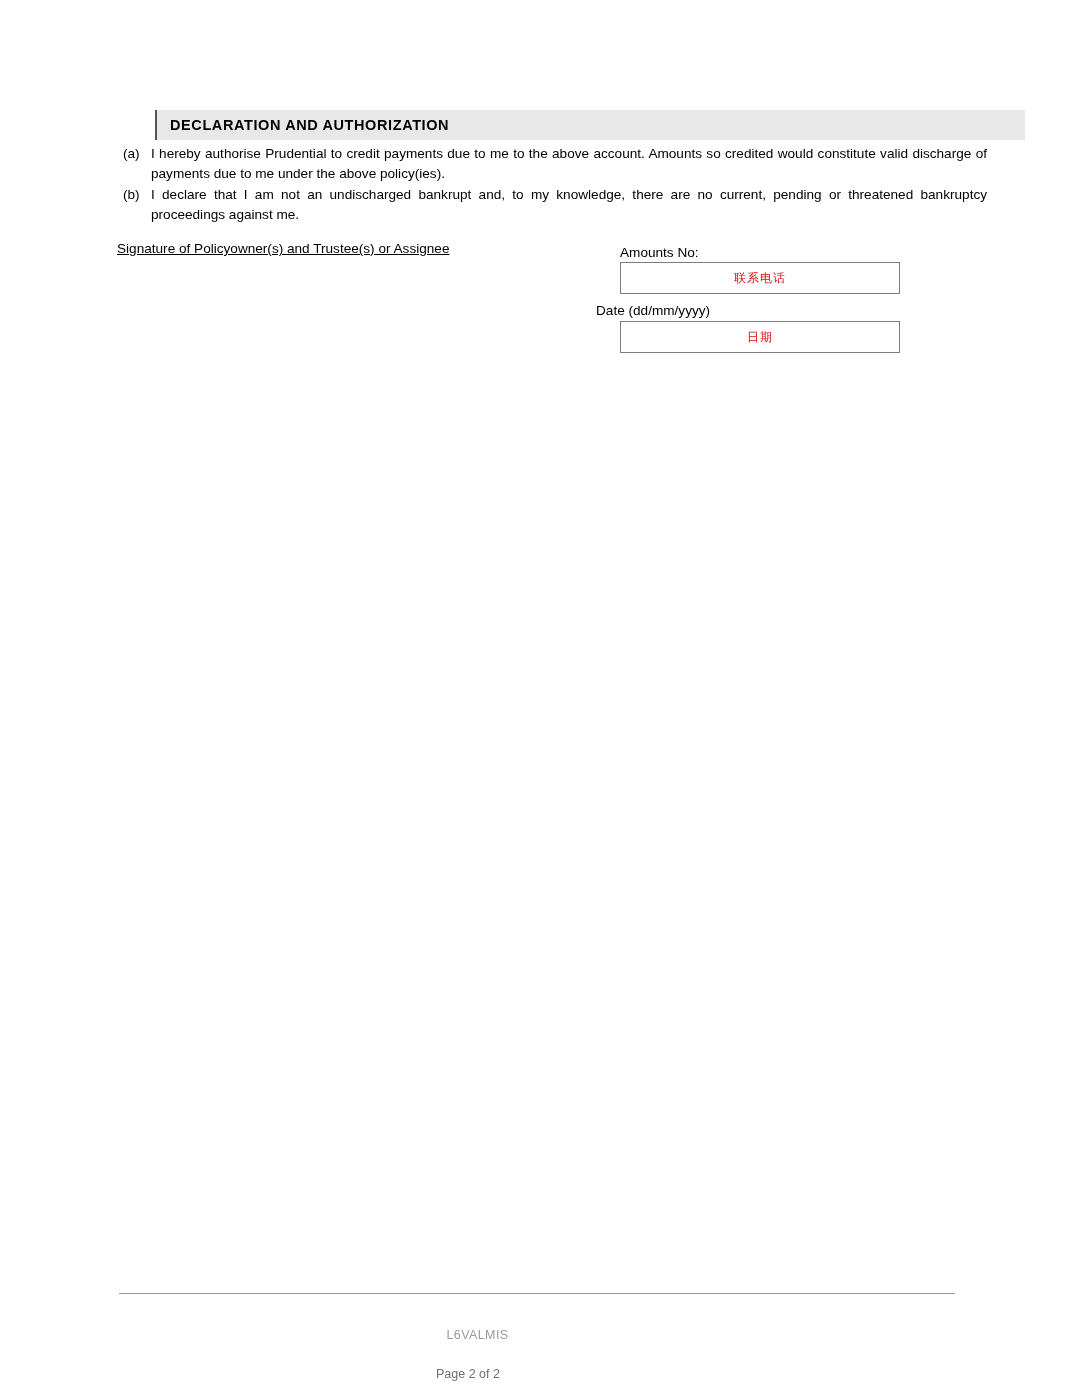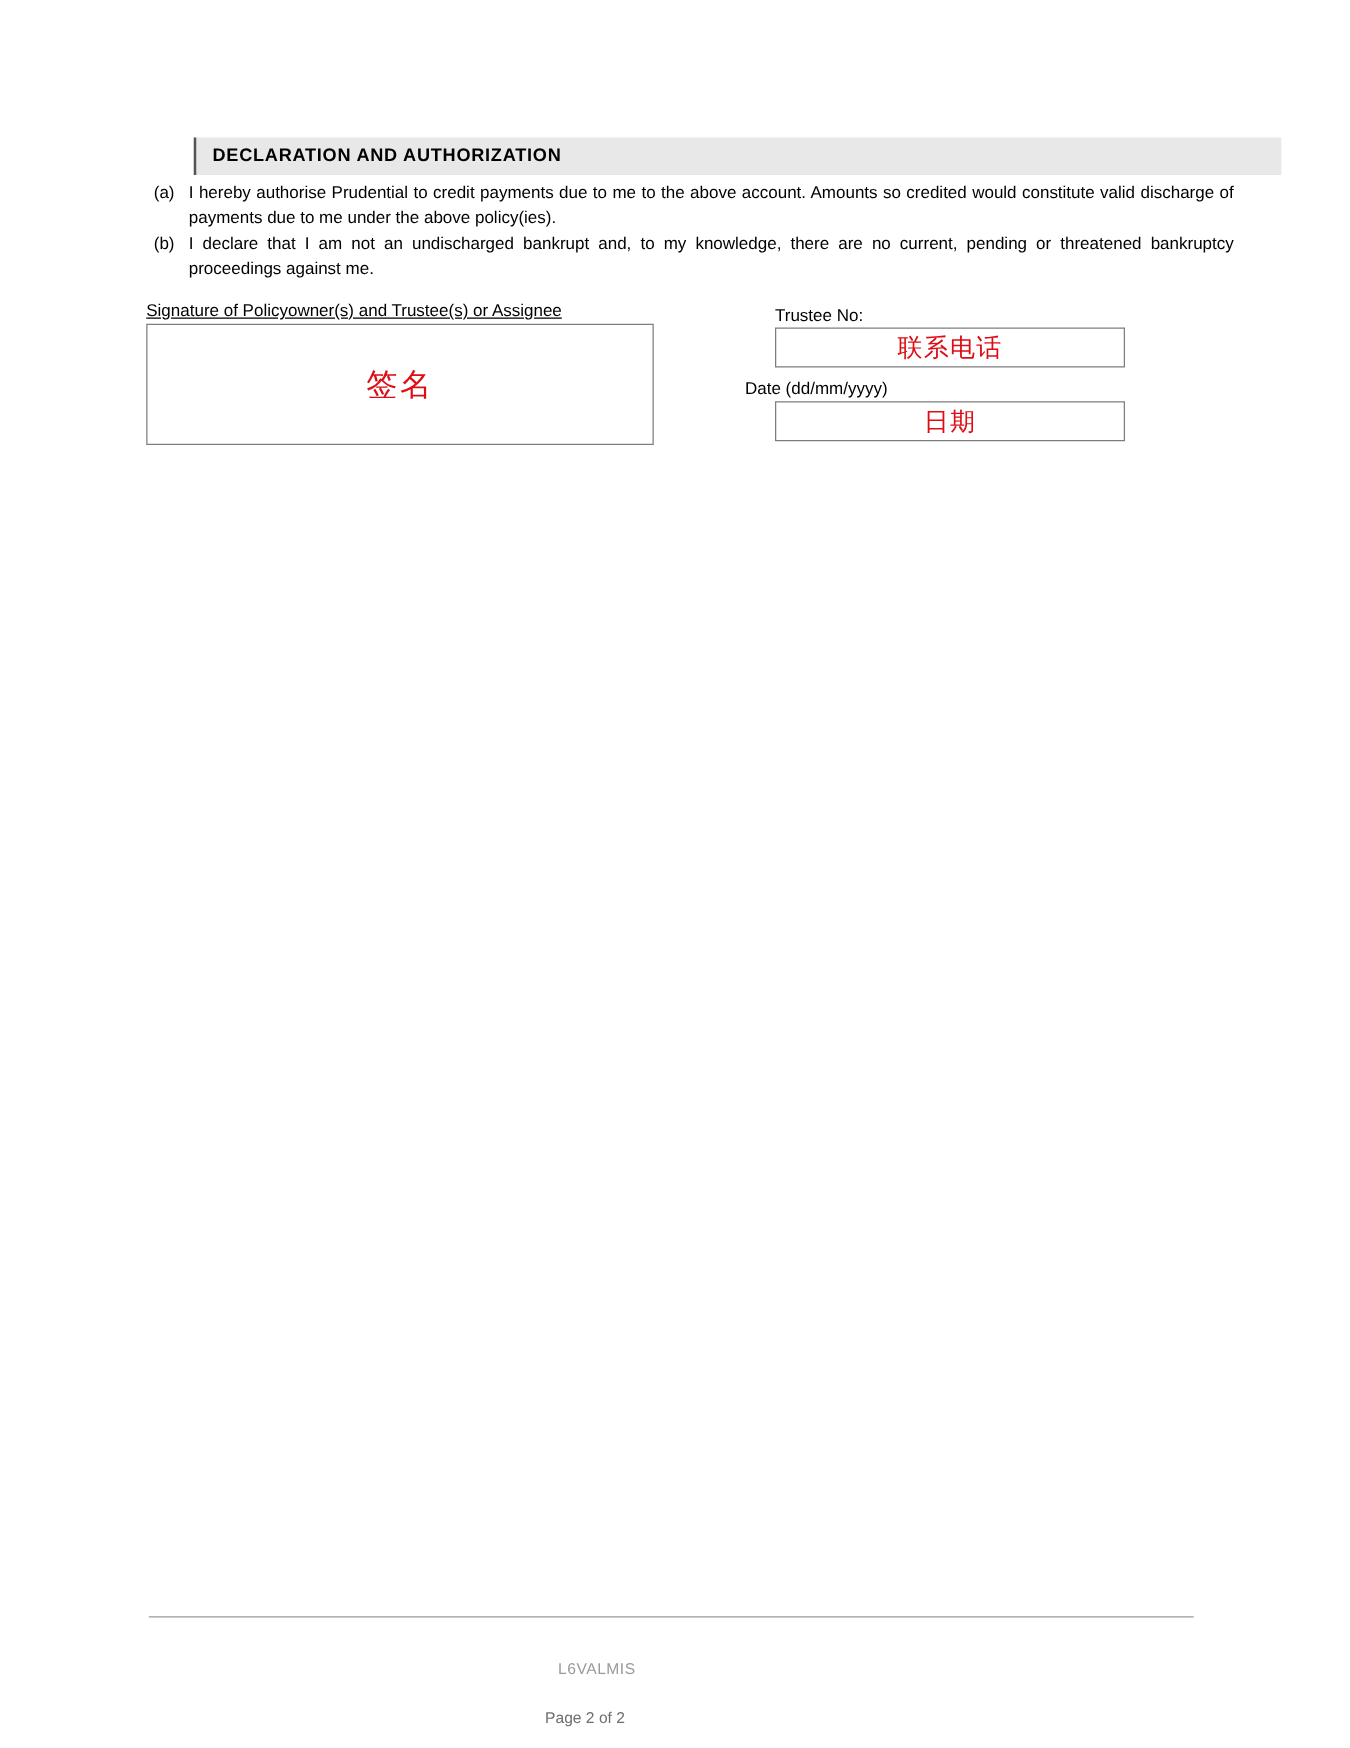--- a/index.html
+++ b/index.html
@@ -115,21 +115,21 @@
     height: 32px;
     border: 1px solid #7d7d7d;
     box-sizing: border-box;
     display: flex;
     align-items: center;
     justify-content: center;
   }
   .contact-box .hand,
   .date-box .hand {
     color: #dc0d15;
-    font-size: 20px;
+    font-size: 12px;
     letter-spacing: 1px;
   }
   .date-label {
     position: absolute;
     left: 596px;
     top: 303px;
     font-size: 13.6px;
   }
   .date-box {
     position: absolute;
@@ -191,25 +191,22 @@
 
     <div class="clause">
       <span class="marker">(b)</span>
       <span class="body">I declare that I am not an undischarged bankrupt and, to my knowledge, there are no current, pending or threatened bankruptcy proceedings against me.</span>
     </div>
 
   </div>
 
   <div class="sig-label">Signature of Policyowner(s) and Trustee(s) or Assignee</div>
 
-  <div class="sig-box">
-    <span class="hand">签名</span>
-  </div>
-
-  <div class="contact-label">Trustee No:</div>
+
+  <div class="contact-label">Amounts No:</div>
 
   <div class="contact-box">
     <span class="hand">联系电话</span>
   </div>
 
   <div class="date-label">Date (dd/mm/yyyy)</div>
 
   <div class="date-box">
     <span class="hand">日期</span>
   </div>

